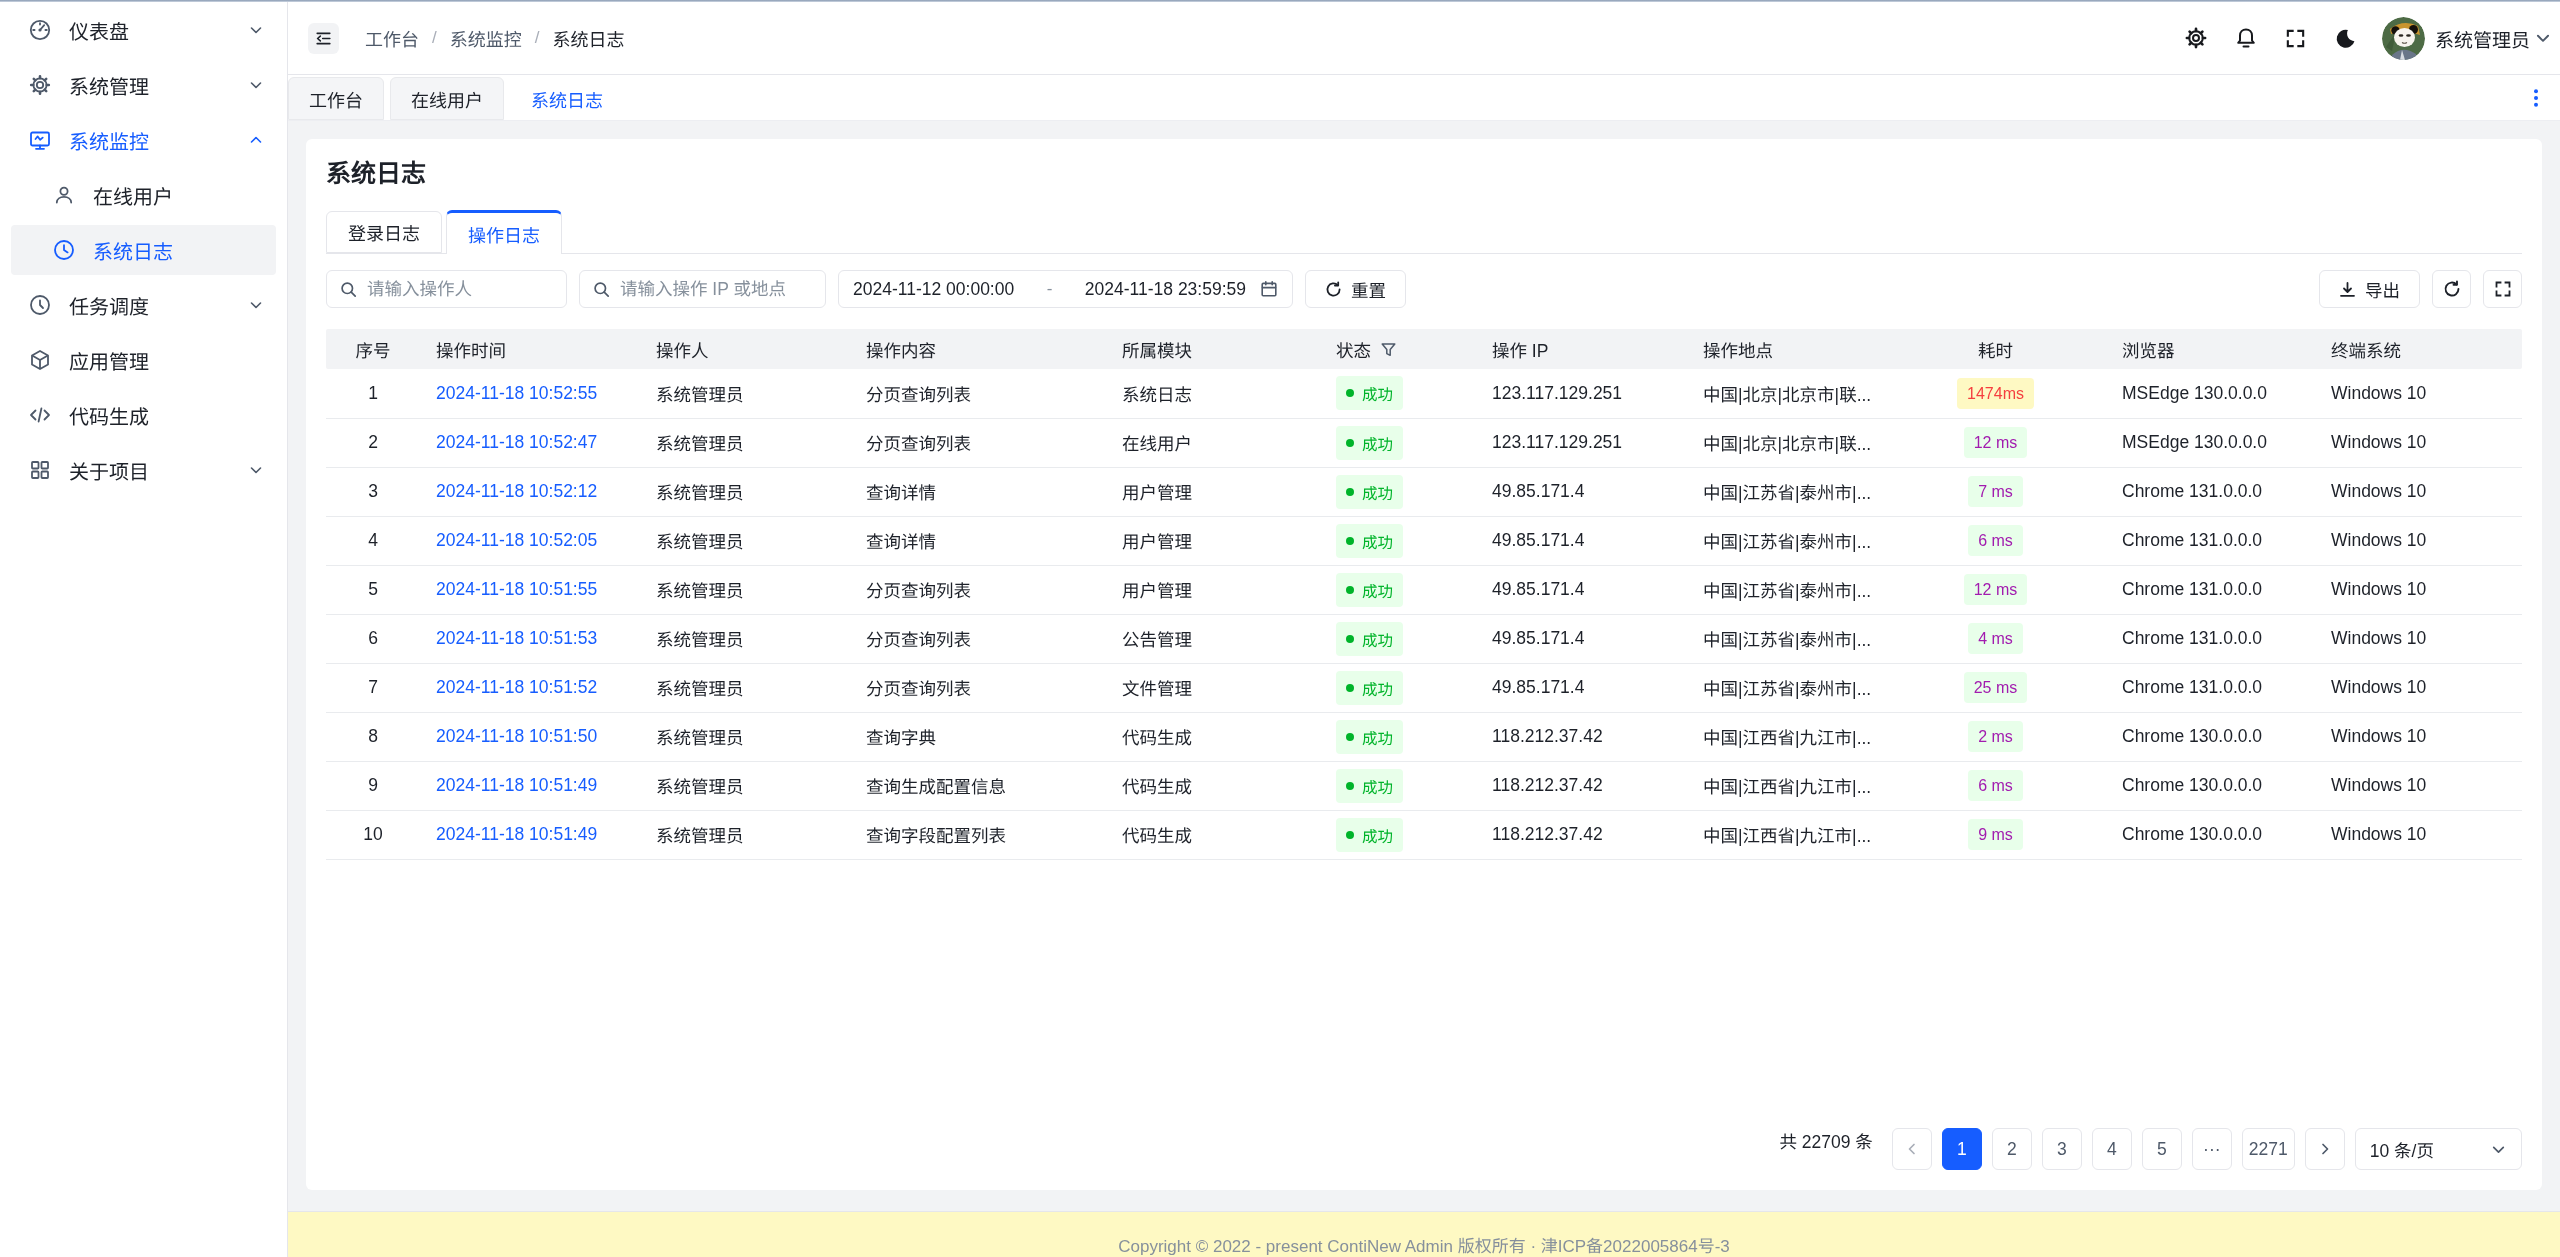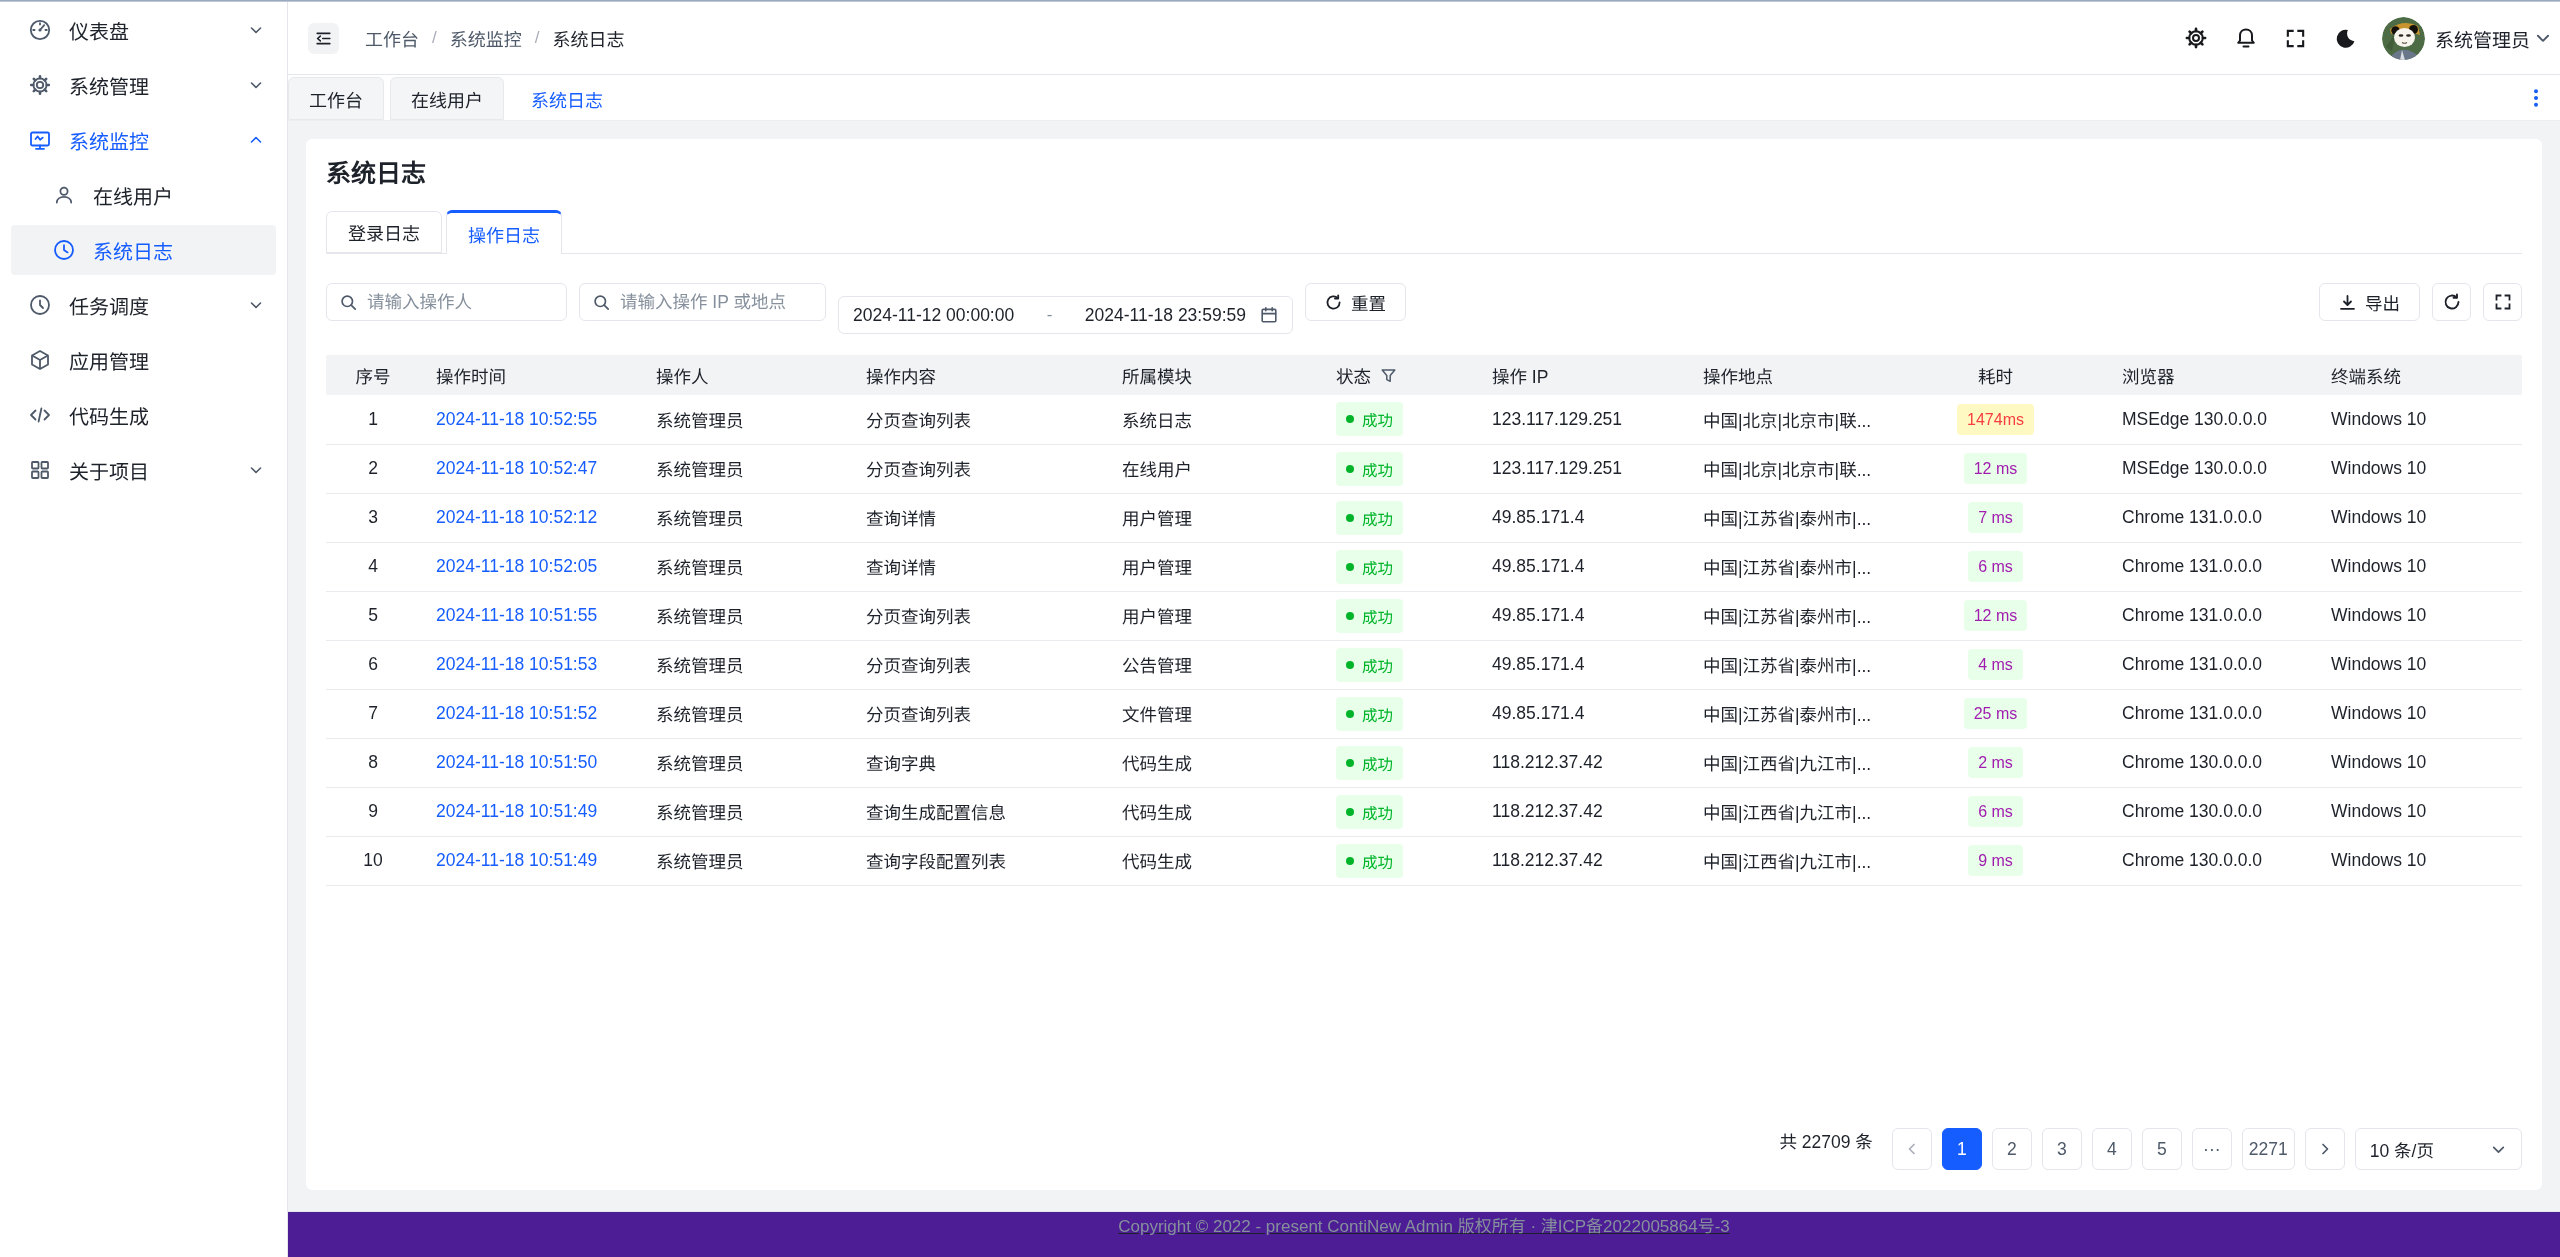--- a/index.html
+++ b/index.html
@@ -73,21 +73,21 @@
 
   .filters { display: flex; align-items: center; margin-top: 16px; }
   .input { height: 38px; border: 1px solid #E5E6EB; border-radius: 6px; background: #fff;
     display: flex; align-items: center; padding: 0 13px; cursor: text; }
   .input .i-icon { width: 17px; height: 17px; color: #4E5969; margin-right: 10px; flex: 0 0 17px; }
   .input input { border: none; outline: none; font-size: 17.5px; font-family: inherit; width: 100%; background: transparent; color: #1D2129; }
   .input input::placeholder { color: #86909C; }
   .inp-operator { width: 241px; margin-right: 12px; }
   .inp-ip { width: 247px; margin-right: 12px; }
   .range-picker { width: 455px; margin-right: 12px; height: 38px; border: 1px solid #E5E6EB; border-radius: 6px;
-    display: flex; align-items: center; padding: 0 14px; cursor: pointer; margin-top: 26px; }
+    display: flex; align-items: center; padding: 0 14px; cursor: pointer; }
   .range-picker .rp-val { font-size: 17.5px; color: #1D2129; white-space: nowrap; }
   .range-picker .rp-sep { flex: 1; text-align: center; color: #86909C; font-size: 17px; }
   .range-picker .rp-cal { width: 18px; height: 18px; color: #4E5969; margin-left: 14px; flex: 0 0 18px; }
   .btn { height: 38px; border: 1px solid #E5E6EB; background: #fff; border-radius: 6px; display: flex;
     align-items: center; justify-content: center; padding: 0 19px; font-size: 17.5px; font-family: inherit;
     color: #1D2129; cursor: pointer; white-space: nowrap; }
   .btn .b-icon { width: 17px; height: 17px; margin-right: 9px; flex: 0 0 17px; }
   .btn.icon-only { width: 39px; padding: 0; }
   .btn.icon-only .b-icon { margin: 0; width: 18px; height: 18px; }
   .filters-right { margin-left: auto; display: flex; align-items: center; gap: 12px; }
@@ -119,21 +119,21 @@
     display: flex; align-items: center; justify-content: center; font-size: 17.5px; color: #4E5969;
     margin-left: 10px; cursor: pointer; padding: 0 6px; }
   .pg.active { background: #165DFF; border-color: #165DFF; color: #fff; cursor: default; }
   .pg .pg-chevron { width: 16px; height: 16px; color: #4E5969; }
   .pg.disabled .pg-chevron { color: #A9AEB8; }
   .page-size { height: 42px; min-width: 143px; border: 1px solid #E5E6EB; border-radius: 6px; background: #fff;
     display: flex; align-items: center; padding: 0 14px; margin-left: 10px; font-size: 17.5px; color: #1D2129; cursor: pointer; gap: 44px; }
   .page-size .ps-caret { margin-left: auto; width: 17px; height: 17px; color: #4E5969; padding-left: 12px; box-sizing: content-box; }
 
   
-  .footer { height: 45px; flex: 0 0 45px; background: #4c1d95; display: flex; align-items: flex-start; justify-content: center; text-decoration: underline; }
+  .footer { height: 45px; flex: 0 0 45px; background: #fef9c3; display: flex; align-items: flex-end; justify-content: center; }
   .footer .copyright { color: #86909C; font-size: 17px; }
 </style>
 </head>
 <body>
 
 <div class="top-edge"></div>
 
 <div class="app">
 
   <aside class="sidebar">

